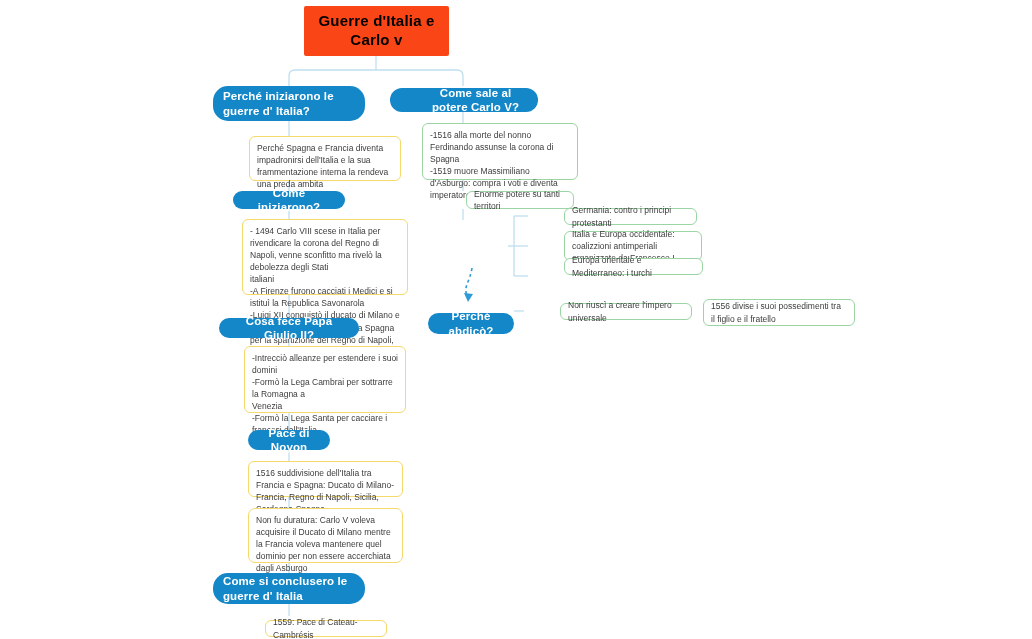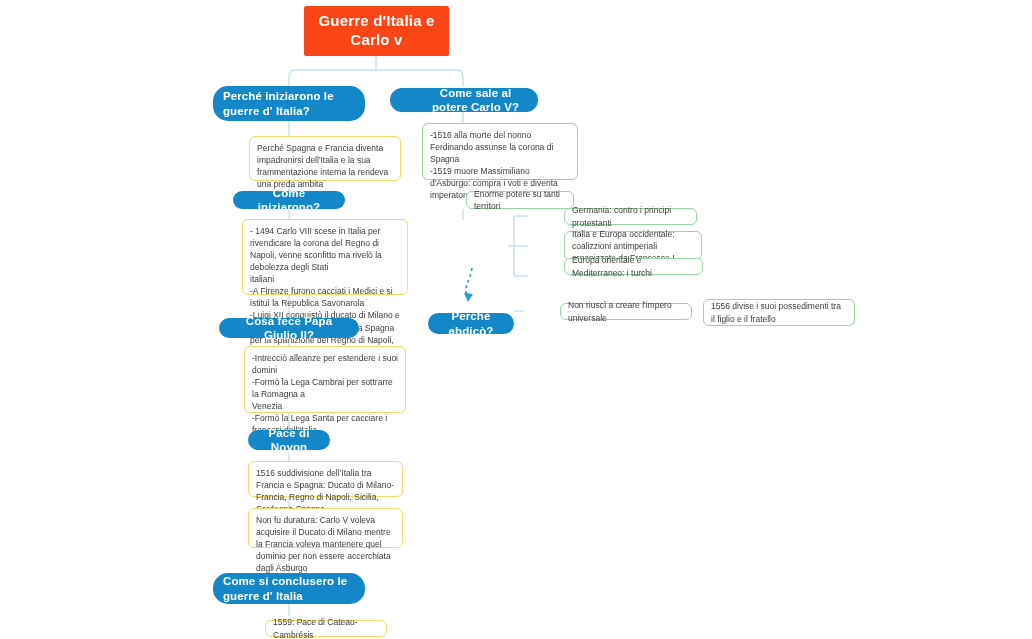--- a/index.html
+++ b/index.html
@@ -27,21 +27,21 @@
     border-radius: 15px;
     display: flex;
     align-items: center;
     justify-content: center;
     text-align: center;
     padding: 7px 10px;
     line-height: 1.25;
   }
   .node.root {
     background: #FA4616;
-    color: #ffffff;
+    color: #000000;
     font-weight: bold;
     font-size: 15px;
     border-radius: 2px;
     letter-spacing: .2px;
   }
   .node.blue {
     background: #1387C8;
     color: #ffffff;
     font-weight: bold;
     font-size: 11.5px;
@@ -132,21 +132,21 @@
 
   <div class="note yellow" style="left:208px; top:346px; width:162px; height:67px;">-Intrecciò alleanze per estendere i suoi domini
 -Formò la Lega Cambrai per sottrarre la Romagna a
 Venezia
 -Formò la Lega Santa per cacciare i francesi dall'Italia</div>
 
   <div class="node blue" style="left:248px; top:430px; width:82px; height:20px;">Pace di Noyon</div>
 
   <div class="note yellow" style="left:212px; top:461px; width:155px; height:36px;">1516 suddivisione dell'Italia tra Francia e Spagna: Ducato di Milano-Francia, Regno di Napoli, Sicilia, Sardegna-Spagna</div>
 
-  <div class="note yellow" style="left:212px; top:508px; width:155px; height:40px;">Non fu duratura: Carlo V voleva acquisire il Ducato di Milano mentre la Francia voleva mantenere quel dominio per non essere accerchiata dagli Asburgo</div>
+  <div class="note yellow" style="left:212px; top:508px; width:155px; height:55px;border-radius:7px;">Non fu duratura: Carlo V voleva acquisire il Ducato di Milano mentre la Francia voleva mantenere quel dominio per non essere accerchiata dagli Asburgo</div>
 
   <div class="node blue left-align" style="left:213px; top:573px; width:152px; height:31px;">Come si conclusero le guerre d'
 Italia</div>
 
   <div class="note yellow center-v" style="left:229px; top:620px; width:122px; height:17px;">1559: Pace di Cateau- Cambrésis</div>
 
   <div class="node blue" style="left:390px; top:88px; width:148px; height:24px;padding-left:33px;">Come sale al potere Carlo V?</div>
 
   <div class="note green" style="left:386px; top:123px; width:156px; height:57px;">-1516 alla morte del nonno Ferdinando assunse la corona di
 Spagna

